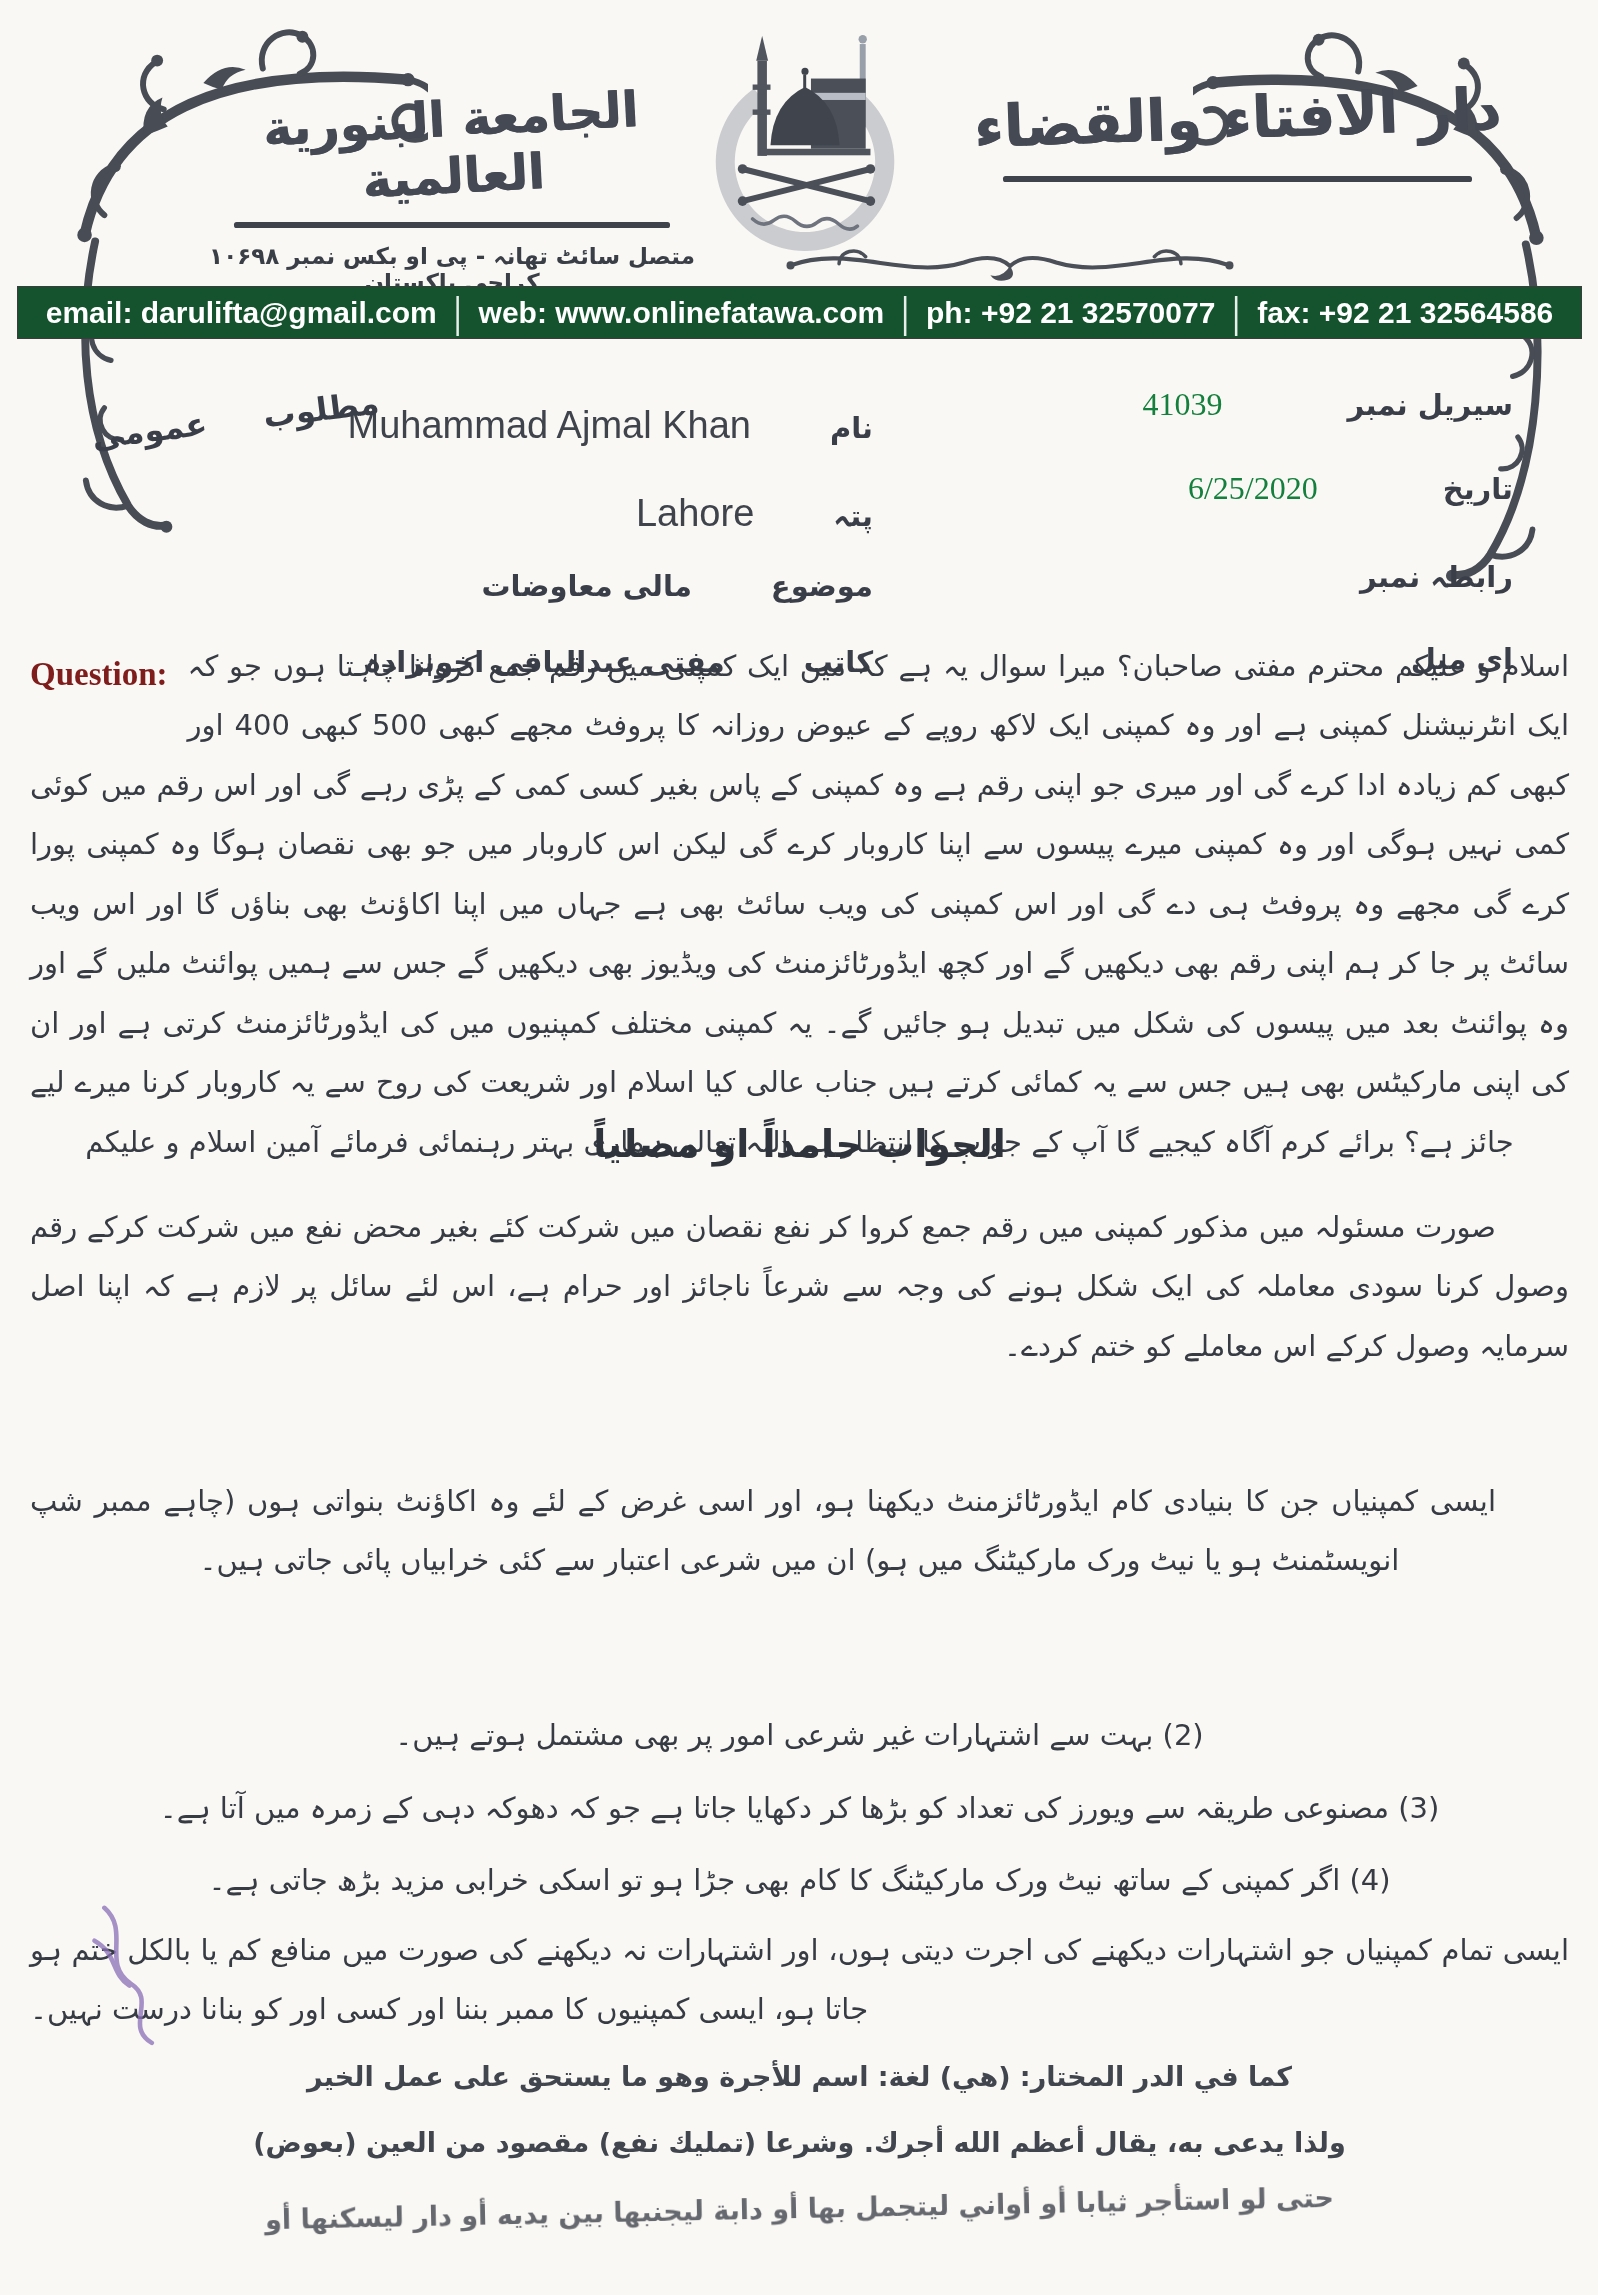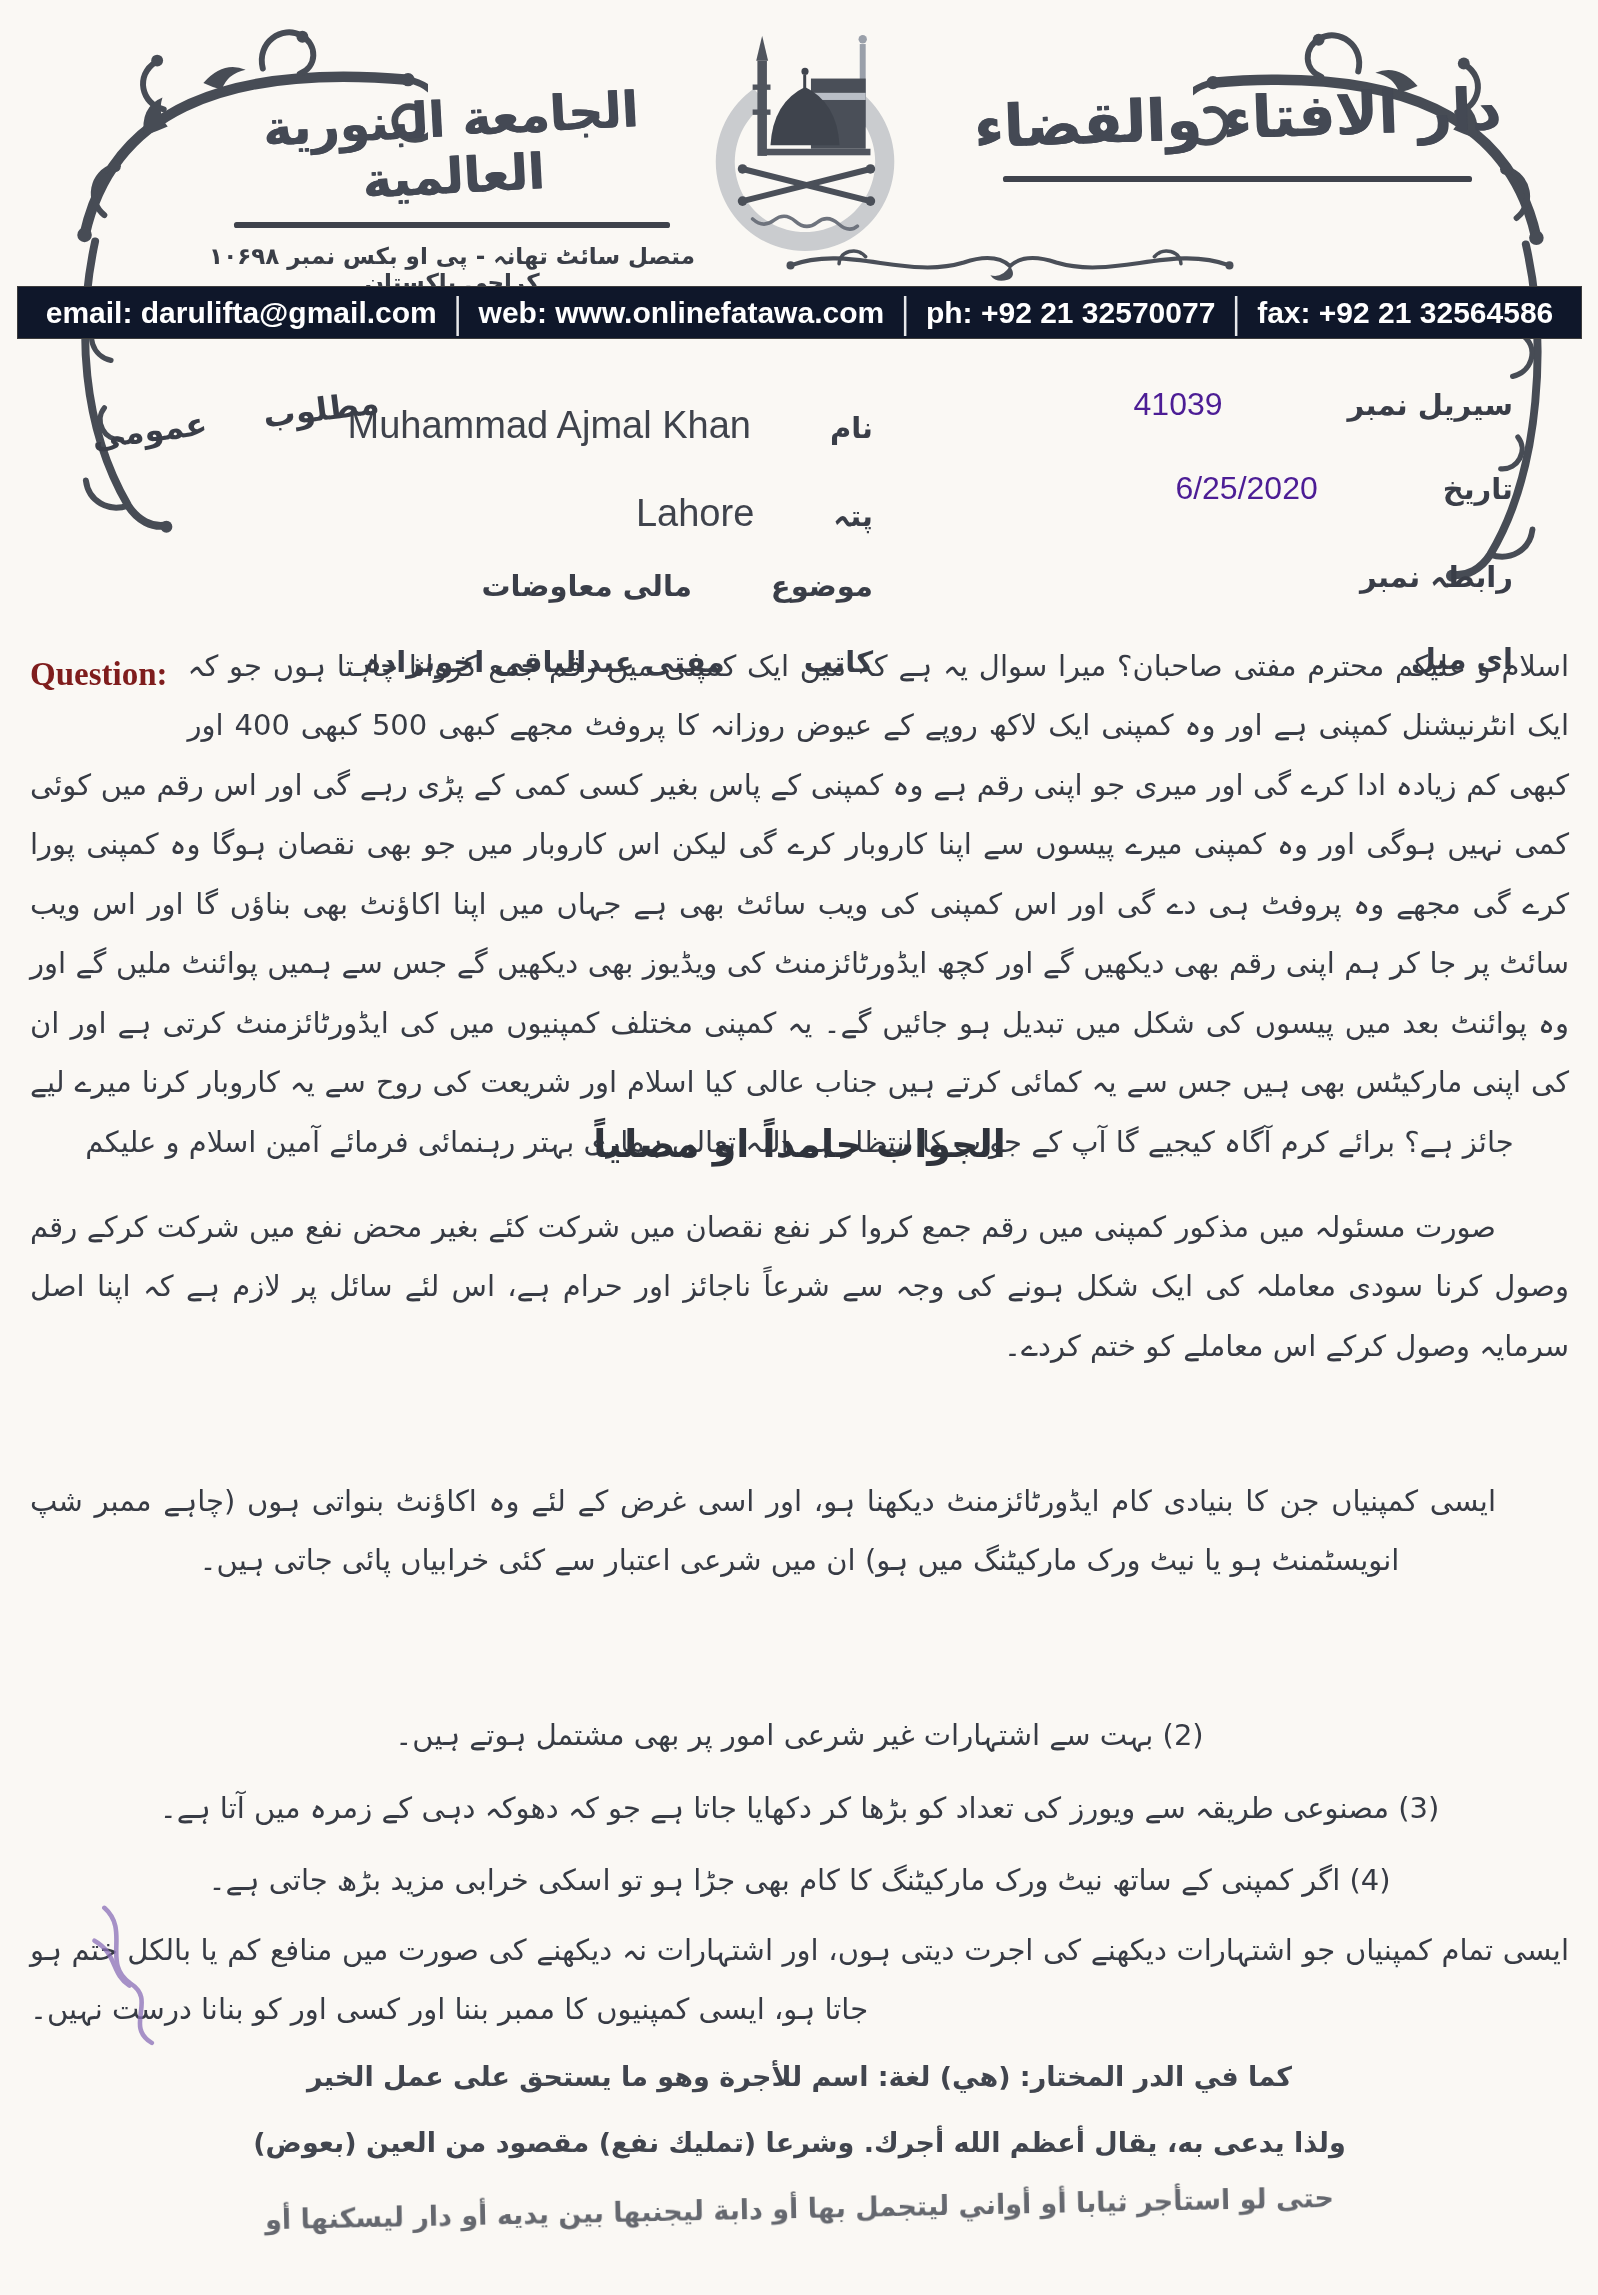--- a/index.html
+++ b/index.html
@@ -17,30 +17,30 @@
   .rule{height:6px;background:#3f434c;border-radius:2.6px;}
   .org-rule{width:436px;margin:17px auto 14.5px;}
   .org-address{font-size:23px;font-weight:bold;direction:rtl;color:#3a3e47;}
   .crest{position:absolute;left:686px;top:12px;}
   .flourish{position:absolute;left:779px;top:238px;}
   .dept-block{position:absolute;left:970px;top:84px;width:535px;text-align:center;}
   .dept-calli{font-size:58px;transform:rotate(-2deg);}
   .dept-rule{width:469px;margin:24px auto 0;}
 
   
-  .contact-bar{position:absolute;left:17px;right:17px;top:286px;height:51px;background:#0f172a;
+  .contact-bar{position:absolute;left:17px;right:17px;top:286px;height:51px;background:#14532d;
       border:1.3px solid #3c3c3c;display:flex;align-items:center;justify-content:center;gap:17px;
       color:#ffffff;font-family:"Liberation Sans",sans-serif;font-weight:bold;font-size:30px;white-space:nowrap;}
   .contact-sep{font-weight:normal;opacity:.9;transform:scaleY(1.4);}
 
   
   .row-r{position:absolute;right:86px;direction:rtl;display:flex;align-items:baseline;gap:125px;}
   .row-l{position:absolute;right:726px;direction:rtl;display:flex;align-items:baseline;gap:79px;}
   .flabel{font-weight:bold;font-size:29px;color:#3a3e48;white-space:nowrap;}
-  .val-sans{direction:ltr;font-family:Liberation Sans, sans-serif;font-size:32px;color:#4c1d95;text-align:center;}
+  .val-sans{direction:ltr;font-family:Liberation Serif, serif;font-size:32px;color:#15803d;text-align:center;}
   .val-serif{direction:ltr;font-family:Liberation Sans, sans-serif;font-size:38px;color:#3f434c;}
   .val-urdu{font-weight:bold;font-size:29px;color:#3a3e48;white-space:nowrap;}
   .matloob{position:absolute;left:91px;top:401px;transform:rotate(-7deg);font-size:32px;
       font-weight:bold;direction:rtl;word-spacing:46px;color:#3a3e48;}
 
   
   .para{position:absolute;left:30px;right:30px;direction:rtl;font-size:29px;line-height:2.05;
         color:#373b44;text-align:justify;}
   .last-left{text-align-last:left;}
   .last-center{text-align-last:center;}

